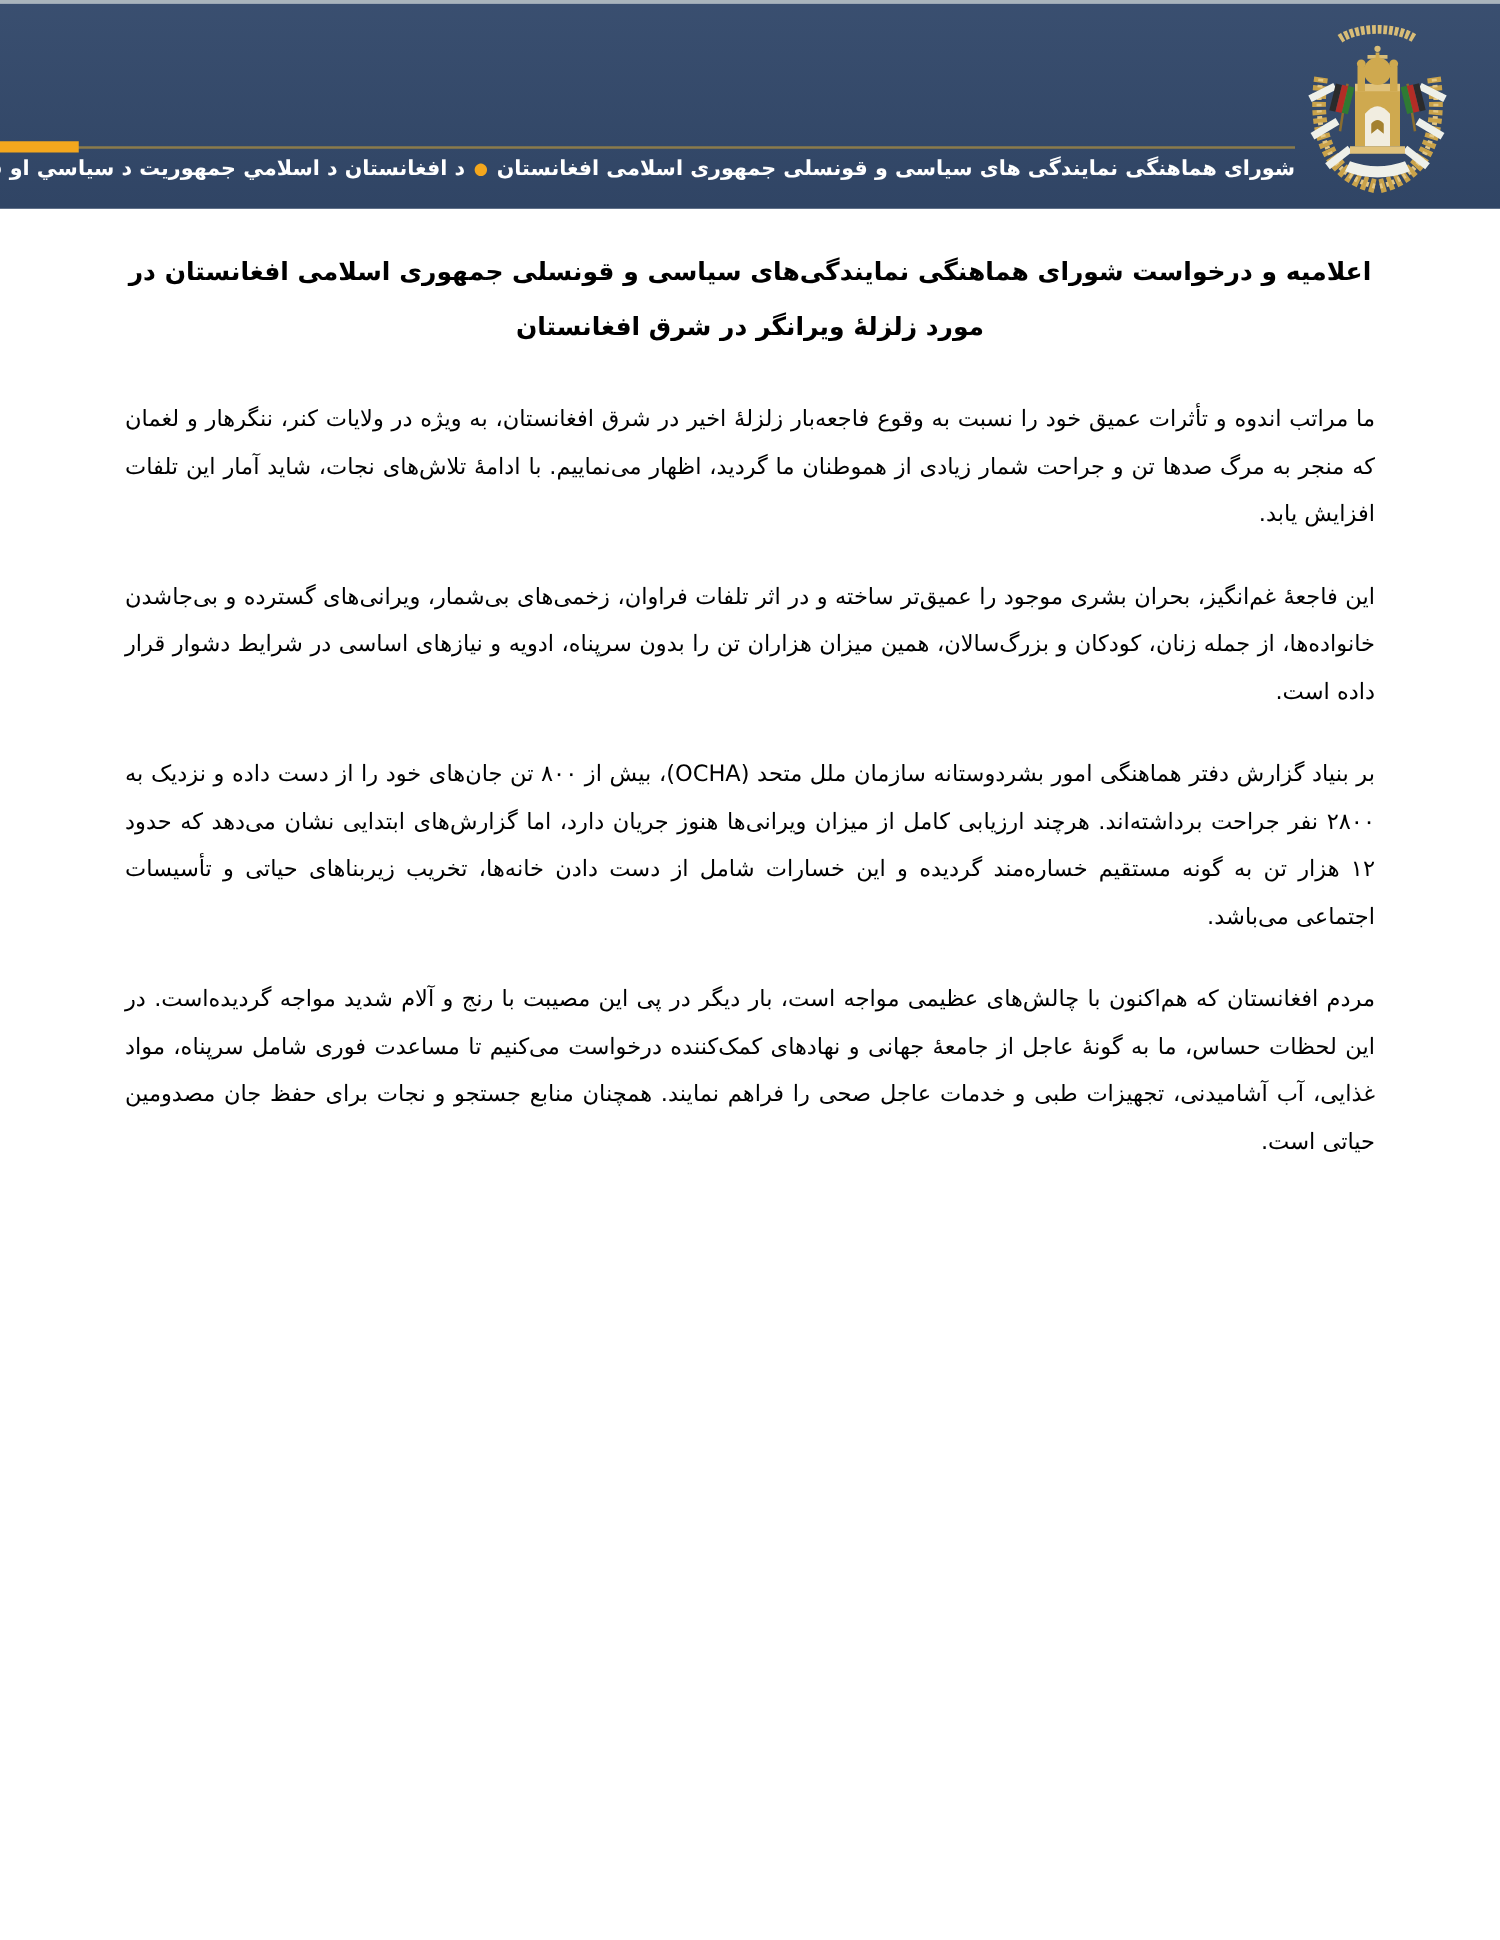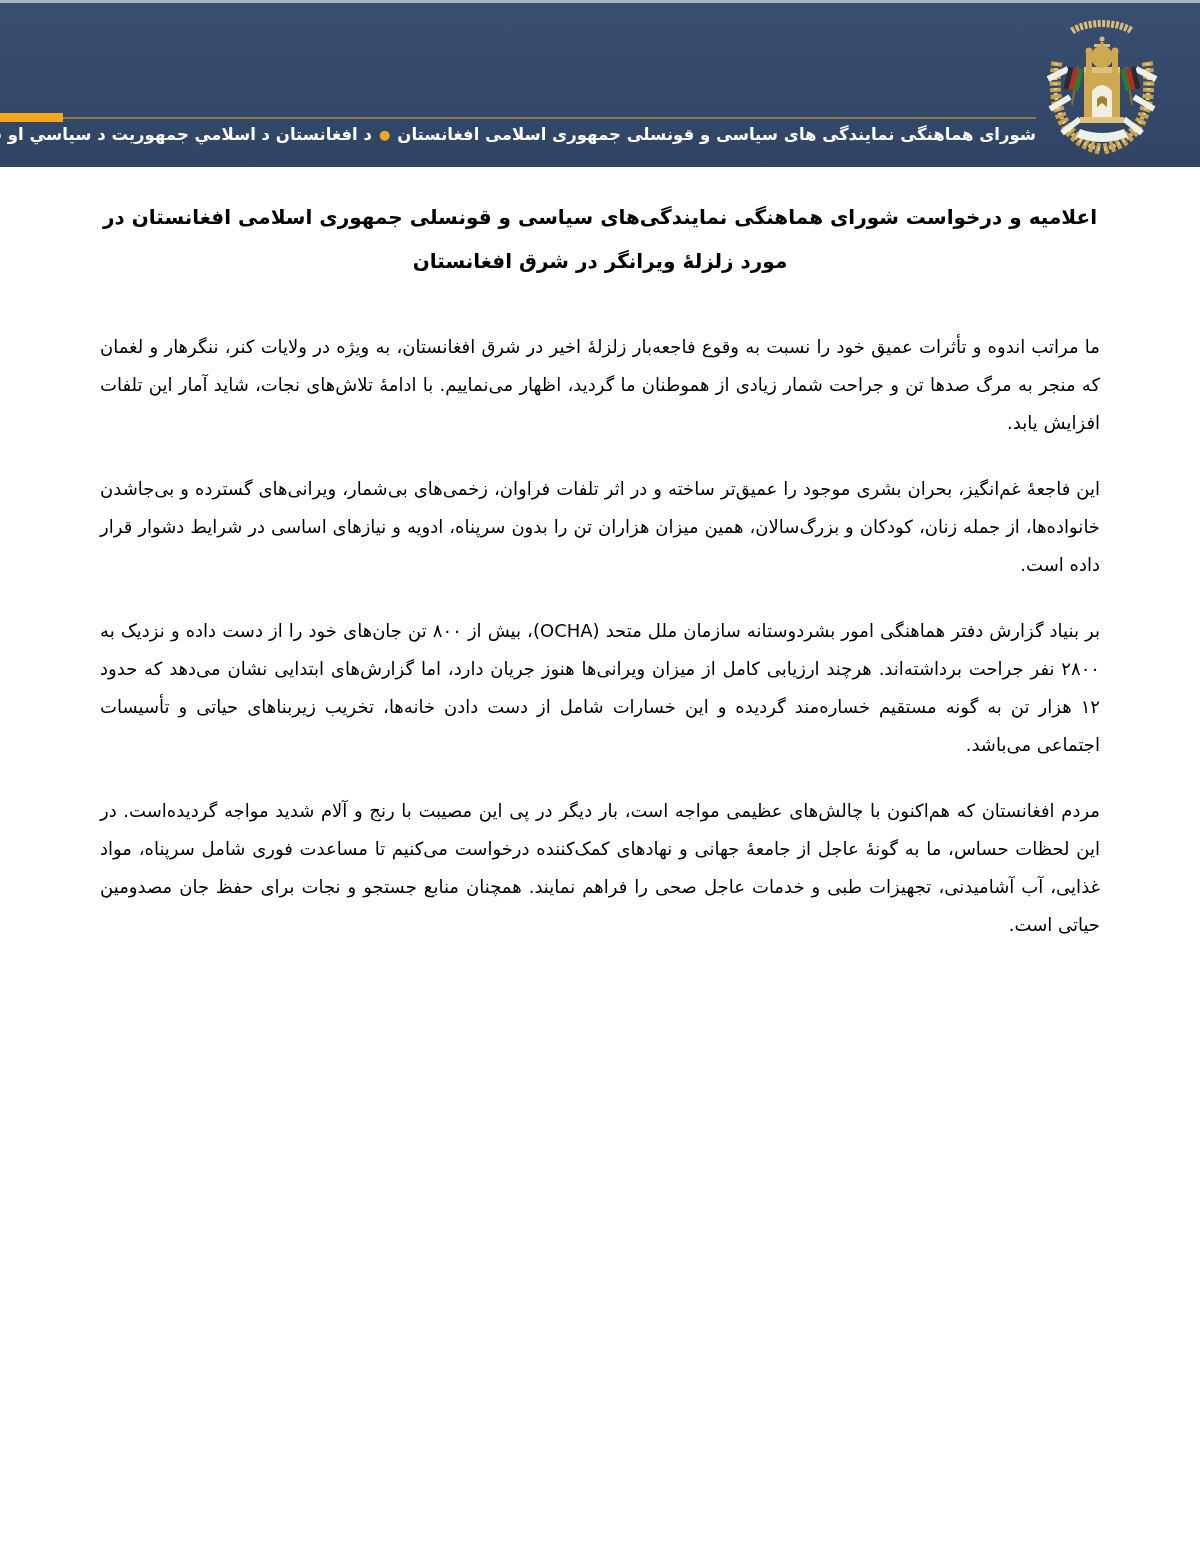--- a/index.html
+++ b/index.html
@@ -28,21 +28,21 @@
   .emblem{position:absolute;top:6px;right:38px;width:120px;height:150px;}
   
   .doc{direction:rtl;padding:28px 100px 0 100px;}
   .doc-title{
     font-weight:bold;font-size:20px;line-height:44px;text-align:center;
     margin:0 0 0 0;color:#000;
   }
   .doc-date{
     text-align:center;font-size:19px;margin:84px 0 0 0;color:#000;
   }
-  .doc-paragraphs{margin-top:45px;}
+  .doc-paragraphs{margin-top:34px;}
   .para{
     font-size:18px;line-height:38px;text-align:justify;text-justify:inter-word;
     margin:0 0 28px 0;color:#000;
   }
 </style>
 </head>
 <body>
 
 <div class="top-line"></div>
 

